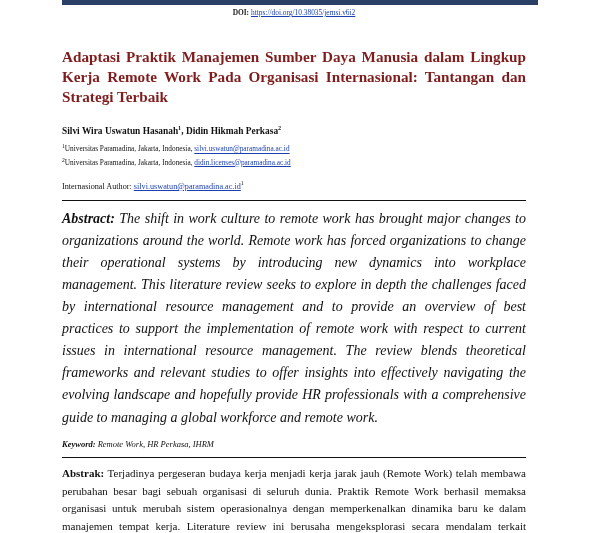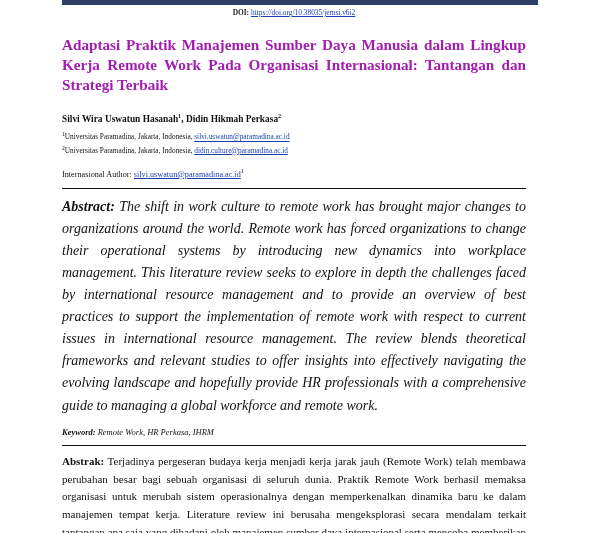--- a/index.html
+++ b/index.html
@@ -40,25 +40,25 @@
     font-weight: bold;
   }
   .doi-block a {
     color: #1a3fb0;
     text-decoration: underline;
   }
   .doi-line2 a {
     color: #1a3fb0;
   }
   .title {
-    margin-top: 16px;
+    margin-top: 28px;
     font-size: 15.2px;
     font-weight: bold;
     line-height: 1.34;
-    color: #a21caf;
+    color: #7f1d1d;
     text-align: justify;
     text-align-last: left;
   }
   .authors {
     margin-top: 16px;
     font-size: 9.4px;
     font-weight: bold;
     color: #111;
     line-height: 1.3;
   }
@@ -150,21 +150,21 @@
   <div class="title">Adaptasi Praktik Manajemen Sumber Daya Manusia dalam Lingkup Kerja Remote Work Pada Organisasi Internasional: Tantangan dan Strategi Terbaik</div>
 
   <div class="authors">
     <span>Silvi Wira Uswatun Hasanah</span><sup>1</sup><span>, </span><span>Didin Hikmah Perkasa</span><sup>2</sup>
   </div>
 
   <div class="affil">
     <sup>1</sup><span>Universitas Paramadina, Jakarta, Indonesia, </span><a href="#">silvi.uswatun@paramadina.ac.id</a>
   </div>
   <div class="affil" style="margin-top:0">
-    <sup>2</sup><span>Universitas Paramadina, Jakarta, Indonesia, </span><a href="#">didin.culture@paramadina.ac.id</a>
+    <sup>2</sup><span>Universitas Paramadina, Jakarta, Indonesia, </span><a href="#">didin.licenses@paramadina.ac.id</a>
   </div>
 
   <div class="corresponding">
     <span>Internasional Author: </span><a href="#">silvi.uswatun@paramadina.ac.id</a><sup>1</sup>
   </div>
 
   <div class="rule"></div>
 
   <div class="abstract">
     <span class="lead">Abstract:</span><span> The shift in work culture to remote work has brought major changes to organizations around the world. Remote work has forced organizations to change their operational systems by introducing new dynamics into workplace management. This literature review seeks to explore in depth the challenges faced by international resource management and to provide an overview of best practices to support the implementation of remote work with respect to current issues in international resource management. The review blends theoretical frameworks and relevant studies to offer insights into effectively navigating the evolving landscape and hopefully provide HR professionals with a comprehensive guide to managing a global workforce and remote work.</span>

